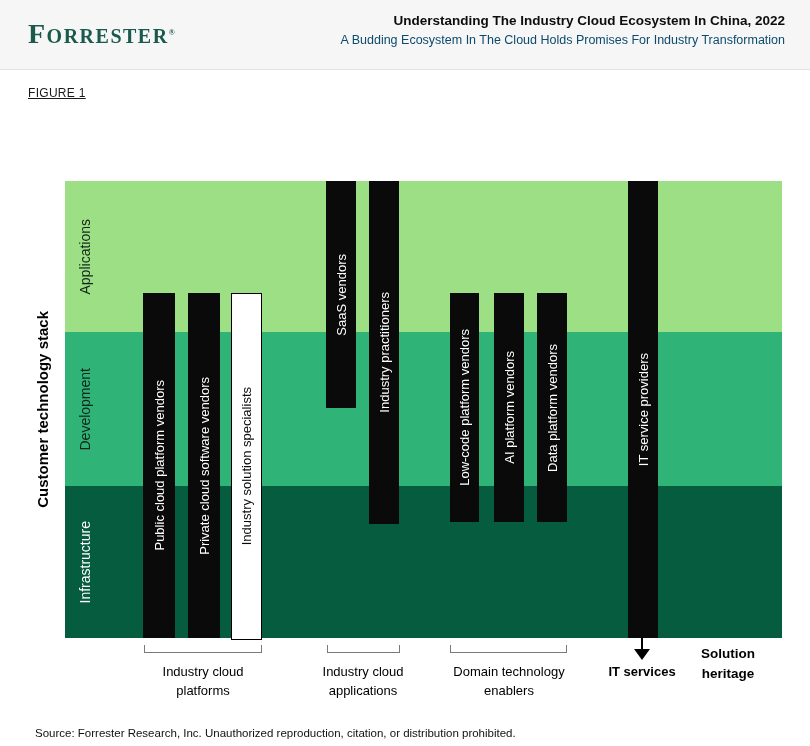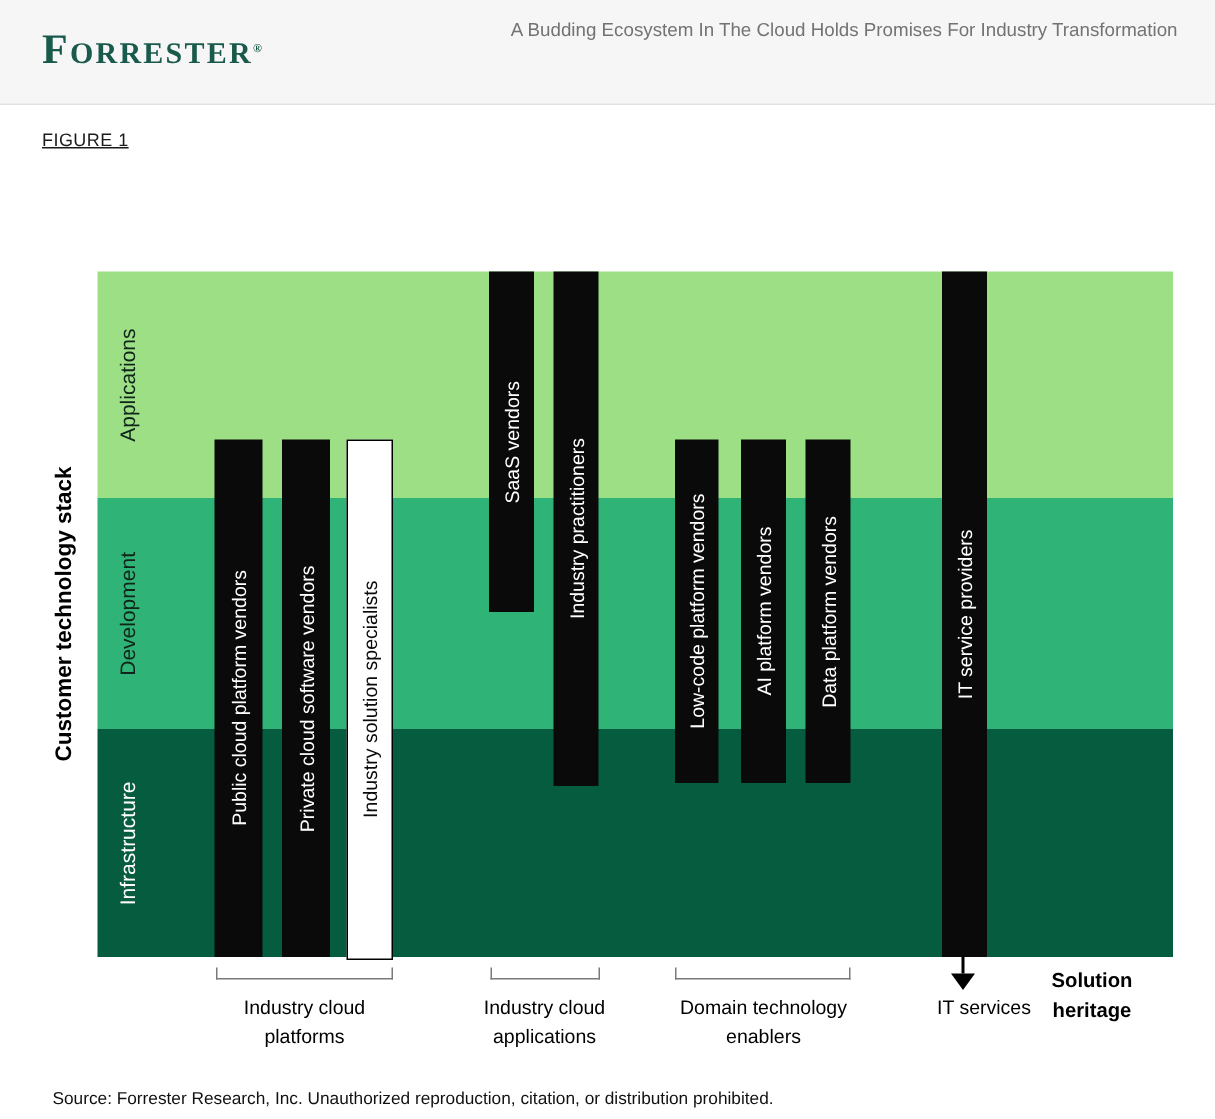--- a/index.html
+++ b/index.html
@@ -10,21 +10,21 @@
   
   .top-banner { position:absolute; top:0; left:0; width:810px; height:70px;
                 background:#f6f6f6; border-bottom:1px solid #e2e2e2; }
   .logo { position:absolute; left:28px; top:18px; display:inline-block;
           font-family:"Liberation Serif", serif; font-size:20px; font-weight:600;
           letter-spacing:1.5px; }
   .logo::first-letter { font-size:28px; }
   .reg { font-size:8px; vertical-align:super; letter-spacing:0; }
   .header-titles { position:absolute; right:25px; top:13px; text-align:right; }
   .header-title { font-size:13.5px; font-weight:bold; color:#0d0d0d; margin-bottom:5px; }
-  .header-subtitle { font-size:12.5px; color:#737373; }
+  .header-subtitle { font-size:12.5px; color:#0c4a6e; }
 
   
   .figure-label { position:absolute; left:28px; top:86px; font-size:12px;
                   color:#1a1a1a; letter-spacing:0.3px;text-decoration:underline; }
   .figure-title { position:absolute; left:28px; top:107px; font-size:16px;
                   font-weight:bold; color:#000; }
 
   
   .y-axis { position:absolute; left:26px; top:181px; height:457px; width:32px;
             display:flex; align-items:center; justify-content:center; }
@@ -65,37 +65,38 @@
   .bk2 { left:327px; width:73px;  }
   .bk3 { left:450px; width:117px; }
 
   .arrow-stem { position:absolute; left:641px; top:638px; width:2px; height:11px; background:#000; }
   .arrow-head { position:absolute; left:634px; top:649px; width:0; height:0;
                 border-left:8px solid transparent; border-right:8px solid transparent;
                 border-top:11px solid #000; }
 
   .group-label { position:absolute; top:662px; transform:translateX(-50%);
                  text-align:center; font-size:13px; color:#000000; line-height:19px; }
-  .g1 { left:203px; } .g2 { left:363px; } .g3 { left:509px; } .g4 { left:656px; }
+  .g1 { left:203px; } .g2 { left:363px; } .g3 { left:509px; } .g4 { left:642px;font-weight:bold; }
   .group-line { display:block; }
 
   .solution { position:absolute; left:701px; top:644px; font-weight:bold;
               font-size:13.5px; line-height:20px; color:#000;text-align:center; }
   .solution span { display:block; }
 
   .source { position:absolute; left:35px; top:727px; font-size:11.5px; color:#111; }
 </style>
 </head>
 <body>
 
 <div id="app">
 
   <div class="top-banner">
     <div class="logo" style="color: rgb(26, 90, 76);"><span>FORRESTER</span><span class="reg">®</span></div>
     <div class="header-titles">
+      <div class="header-title">Understanding The Industry Cloud Ecosystem In China, 2022</div>
       <div class="header-subtitle">A Budding Ecosystem In The Cloud Holds Promises For Industry Transformation</div>
     </div>
   </div>
 
   <div class="figure-label">FIGURE 1</div>
 
   <div class="y-axis">
     <span>Customer technology stack</span>
   </div>
 

